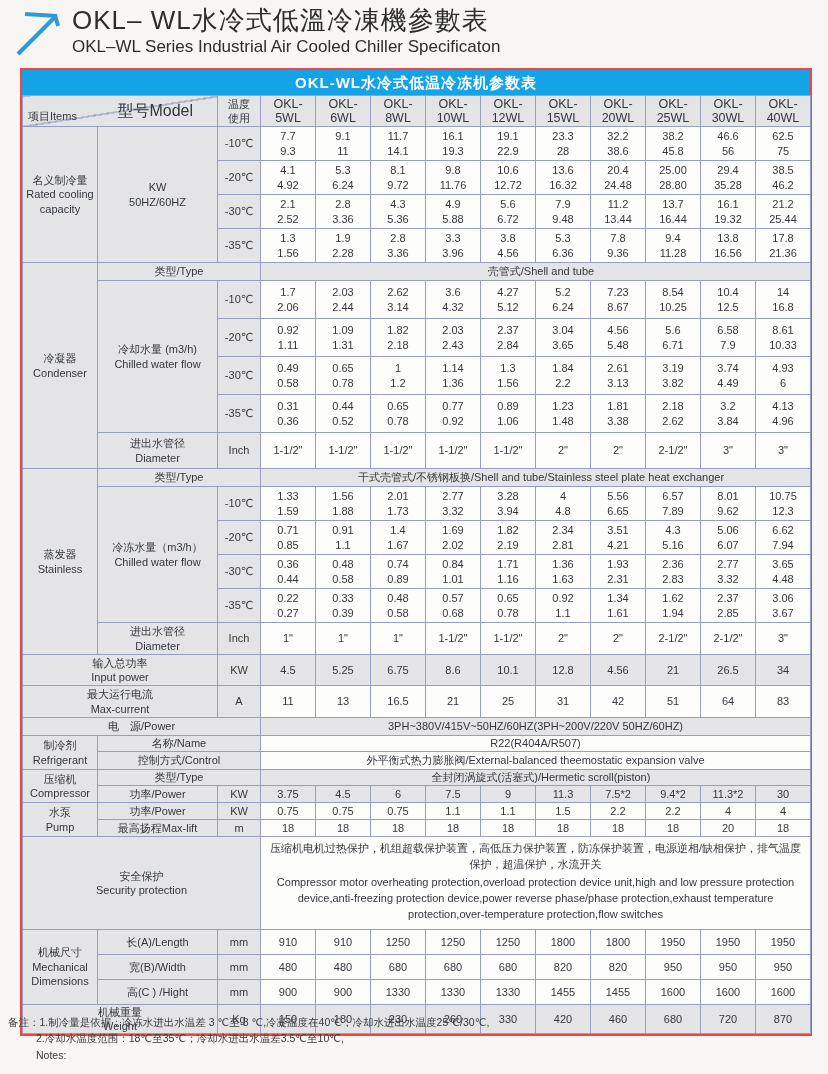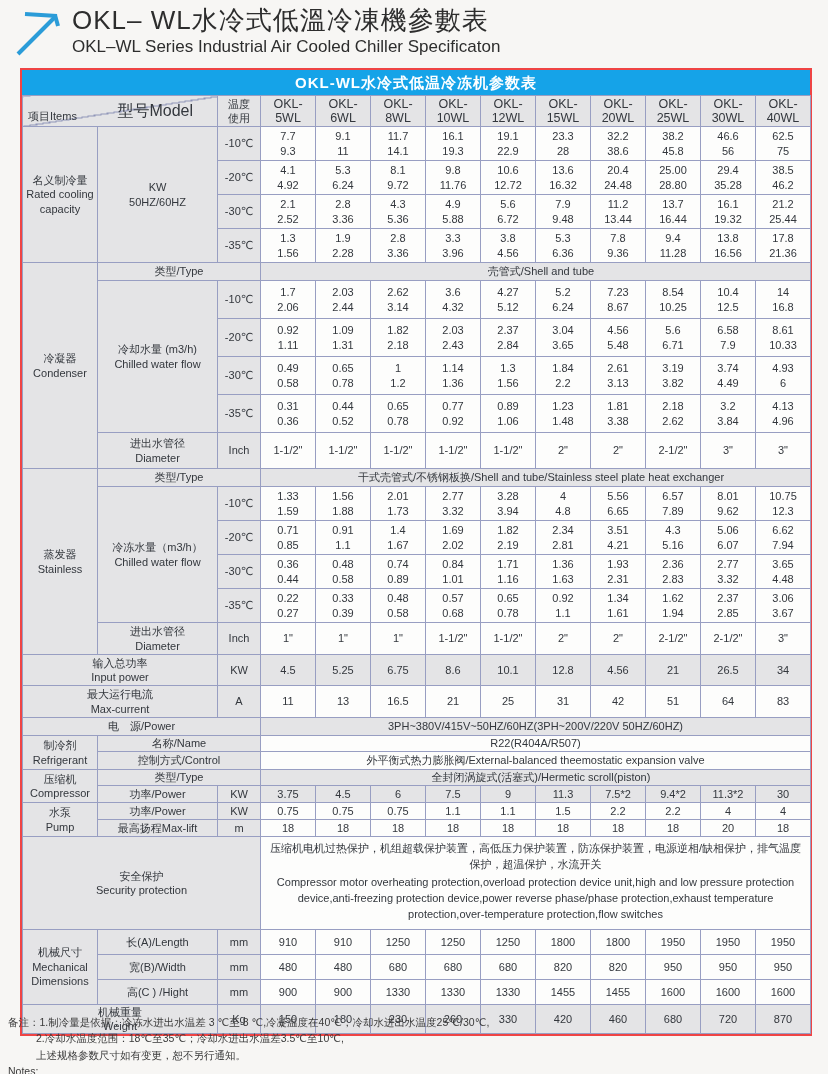--- a/index.html
+++ b/index.html
@@ -1211,16 +1211,15 @@
             <div>870</div>
           </td>
         </tr>
       </tbody>
   </table>
 </div>
 
 <div class="notes">
   <div>备注：1.制冷量是依据：冷冻水进出水温差 3 ℃至 8 ℃,冷凝温度在40℃；冷却水进出水温度25℃/30℃,</div>
   <div>2.冷却水温度范围：18℃至35℃；冷却水进出水温差3.5℃至10℃,</div>
-  <div>上述规格参数尺寸如有变更，恕不另行通知。</div>
   <div>Notes:</div>
 
 </div>
 
 </body></html>

